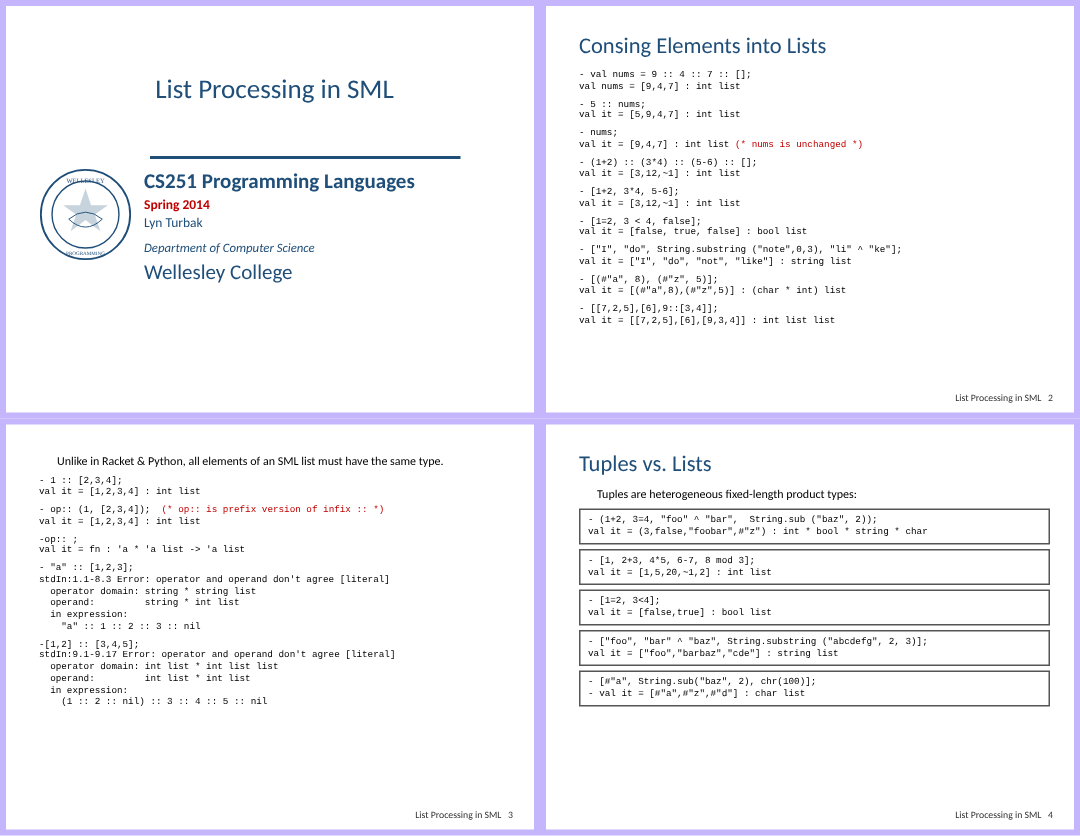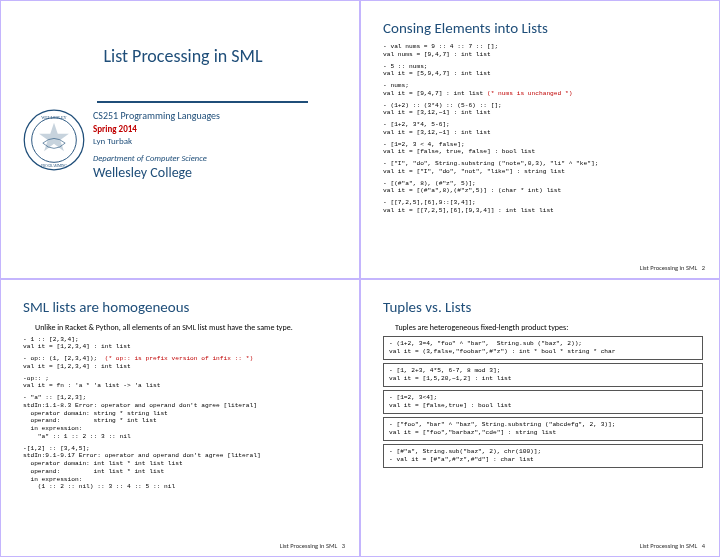--- a/index.html
+++ b/index.html
@@ -12,21 +12,21 @@
   }
   .page {
     display: grid;
     grid-template-columns: 1fr 1fr;
     grid-template-rows: 1fr 1fr;
     width: 720px;
     height: 557px;
     gap: 0;
   }
   .slide {
-    border: 1px solid #c4b5fd;
+    border: 4px solid #c4b5fd;
     position: relative;
     padding: 18px 16px 10px 22px;
     font-size: 7px;
     overflow: hidden;
   }
   .title {
     color: #1f4e79;
     font-size: 15px;
     font-weight: 400;
     margin-bottom: 6px;
@@ -49,21 +49,21 @@
     display: flex;
     align-items: flex-start;
     gap: 8px;
     margin-top: 4px;
   }
   .seal {
     width: 62px; height: 62px;
     flex-shrink: 0;
   }
   .s1-text { font-size: 9px; line-height: 1.35; }
-  .s1-course { color: #1f4e79; font-weight: 400; font-size: 10px; text-align: center; }
+  .s1-course { color: #1f4e79; font-weight: 700; font-size: 14px; text-align: center; }
   .s1-term { color: #c00000; font-weight: 700; }
   .s1-prof { color: #1f4e79; font-weight: 400; }
   .s1-dept { color: #1f4e79; font-size: 8.5px; margin-top: 6px; font-style: italic; }
   .s1-col { color: #1f4e79; font-size: 14px; }
   .code {
     font-family: "Courier New", monospace;
     font-size: 6.2px;
     line-height: 1.25;
     white-space: pre;
     color: #000;
@@ -136,21 +136,20 @@
     <div class="code blk">- ["I", "do", String.substring ("note",0,3), "li" ^ "ke"];
 val it = ["I", "do", "not", "like"] : string list</div>
     <div class="code blk">- [(#"a", 8), (#"z", 5)];
 val it = [(#"a",8),(#"z",5)] : (char * int) list</div>
     <div class="code blk">- [[7,2,5],[6],9::[3,4]];
 val it = [[7,2,5],[6],[9,3,4]] : int list list</div>
     <div class="footer"><span>List Processing in SML</span>&nbsp;&nbsp;&nbsp;<span>2</span></div>
   </div>
 
   <div class="slide">
-    <div class="title">SML lists are homogeneous</div>
     <div class="body-text">Unlike in Racket &amp; Python, all elements of an SML list must have the same type.</div>
     <div class="code">- 1 :: [2,3,4];
 val it = [1,2,3,4] : int list</div>
     <div class="code blk"><span>- op:: (1, [2,3,4]);  </span><span class="red">(* op:: is prefix version of infix :: *)</span><span>
 val it = [1,2,3,4] : int list</span></div>
     <div class="code blk">-op:: ;
 val it = fn : 'a * 'a list -&gt; 'a list</div>
     <div class="code blk">- "a" :: [1,2,3];
 stdIn:1.1-8.3 Error: operator and operand don't agree [literal]
   operator domain: string * string list

